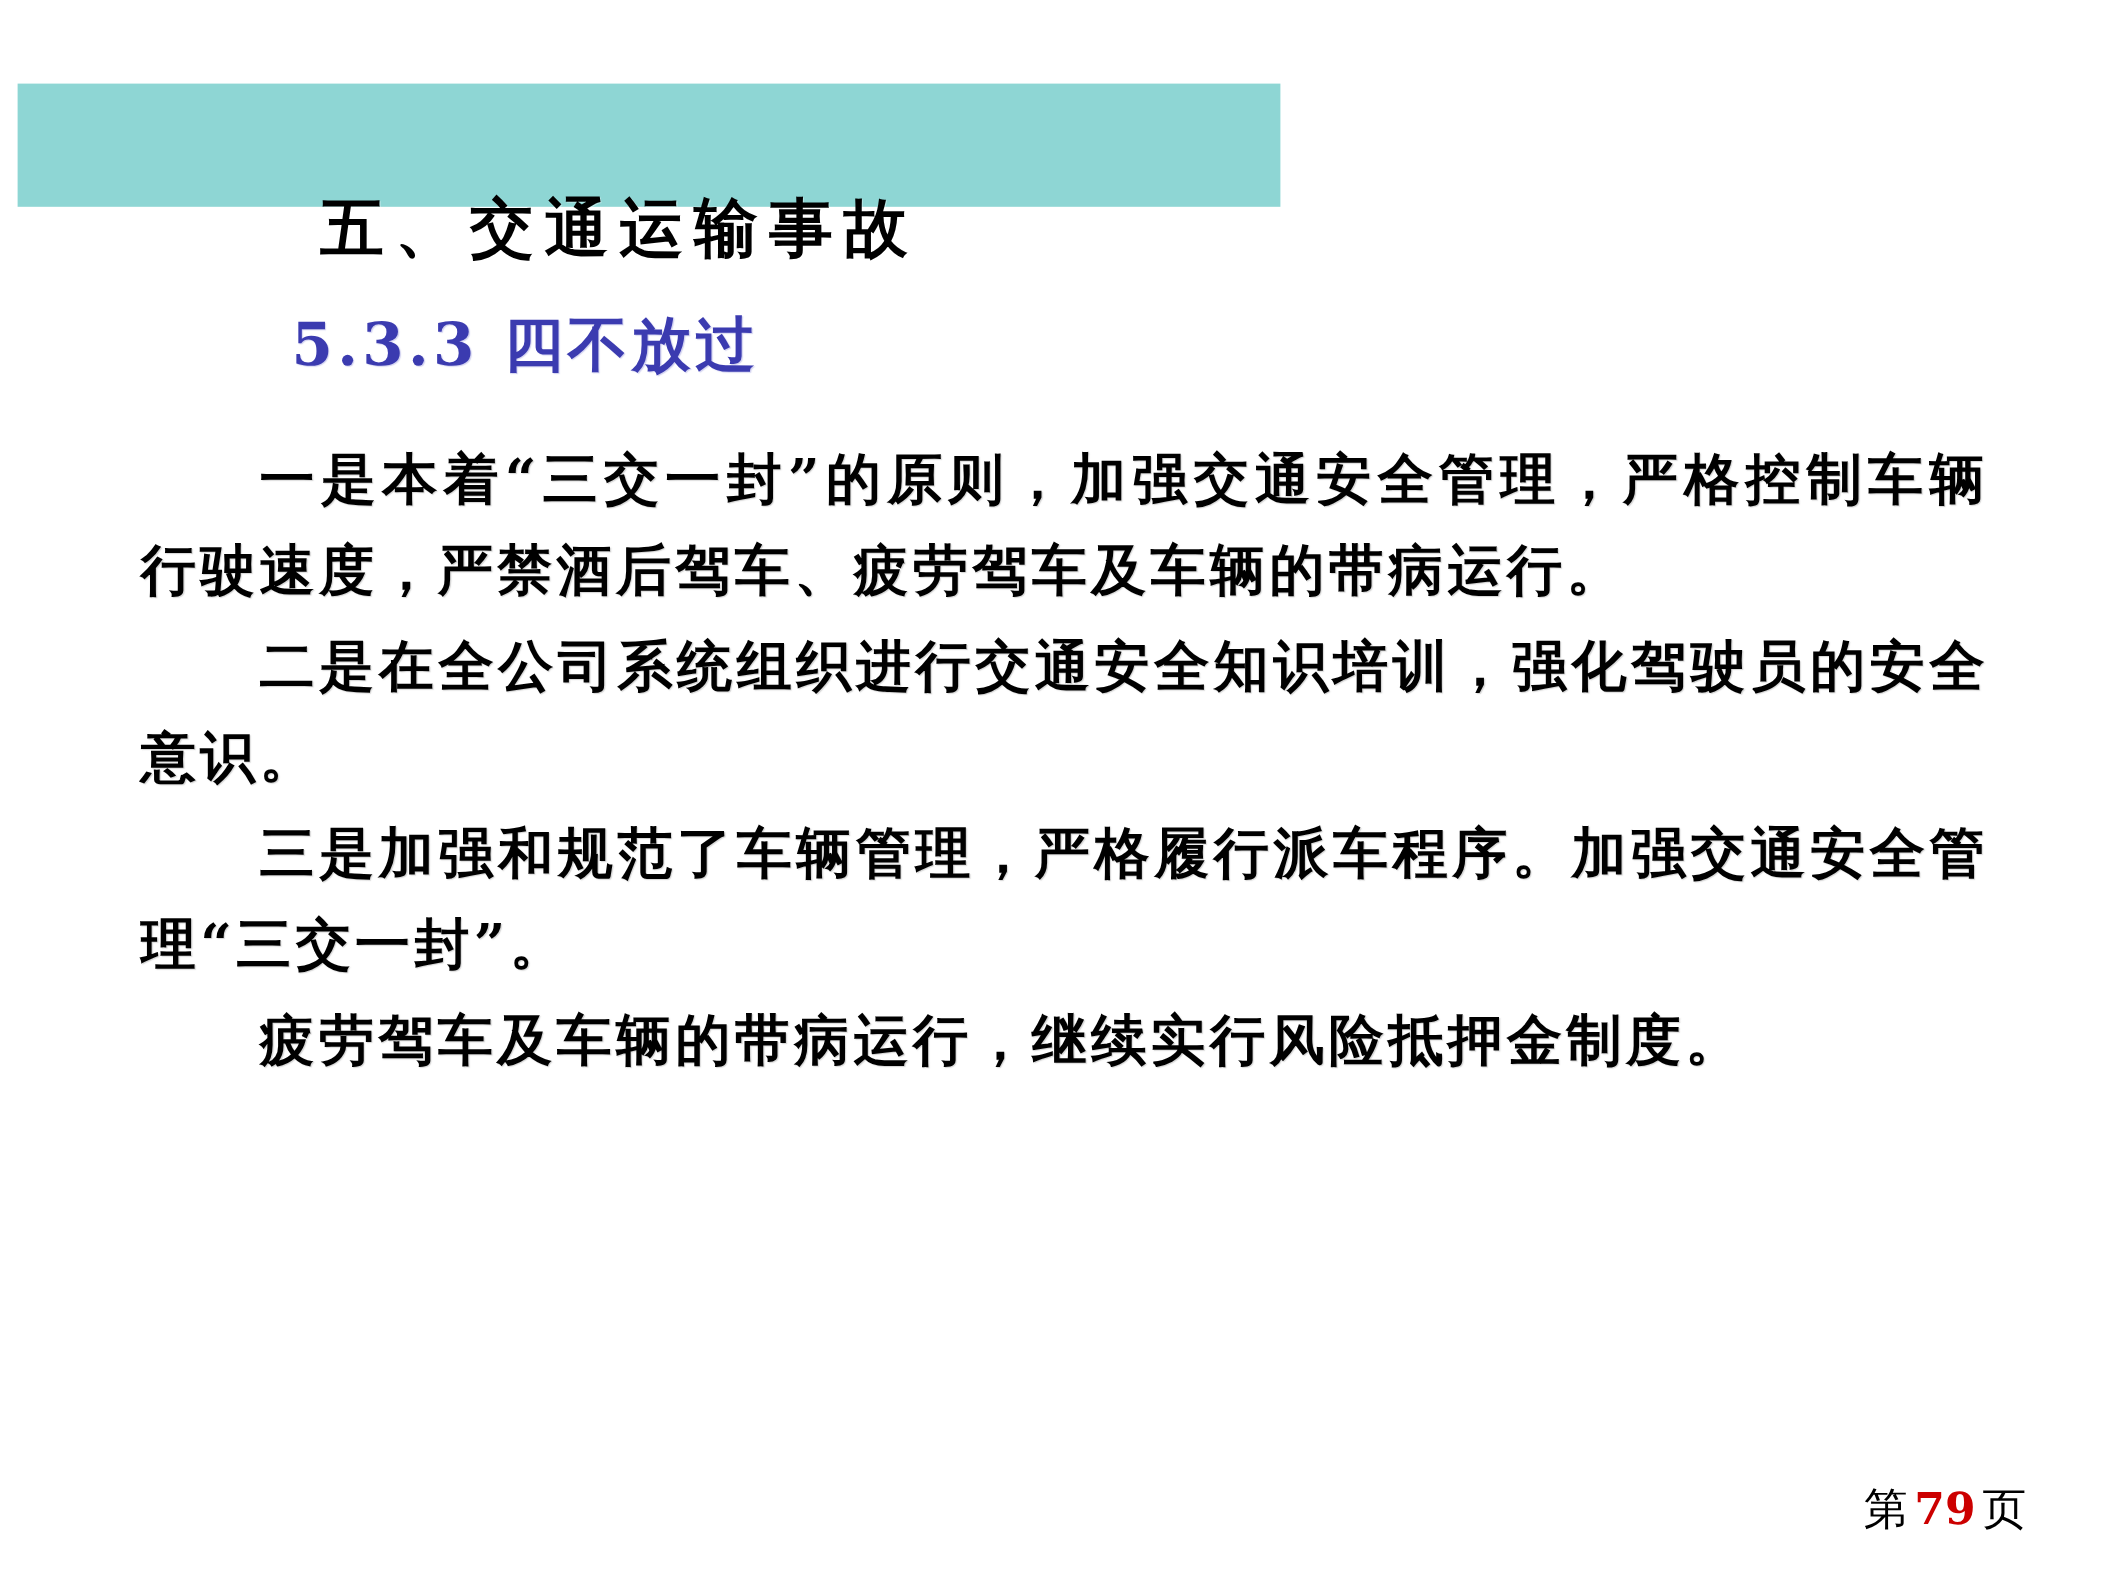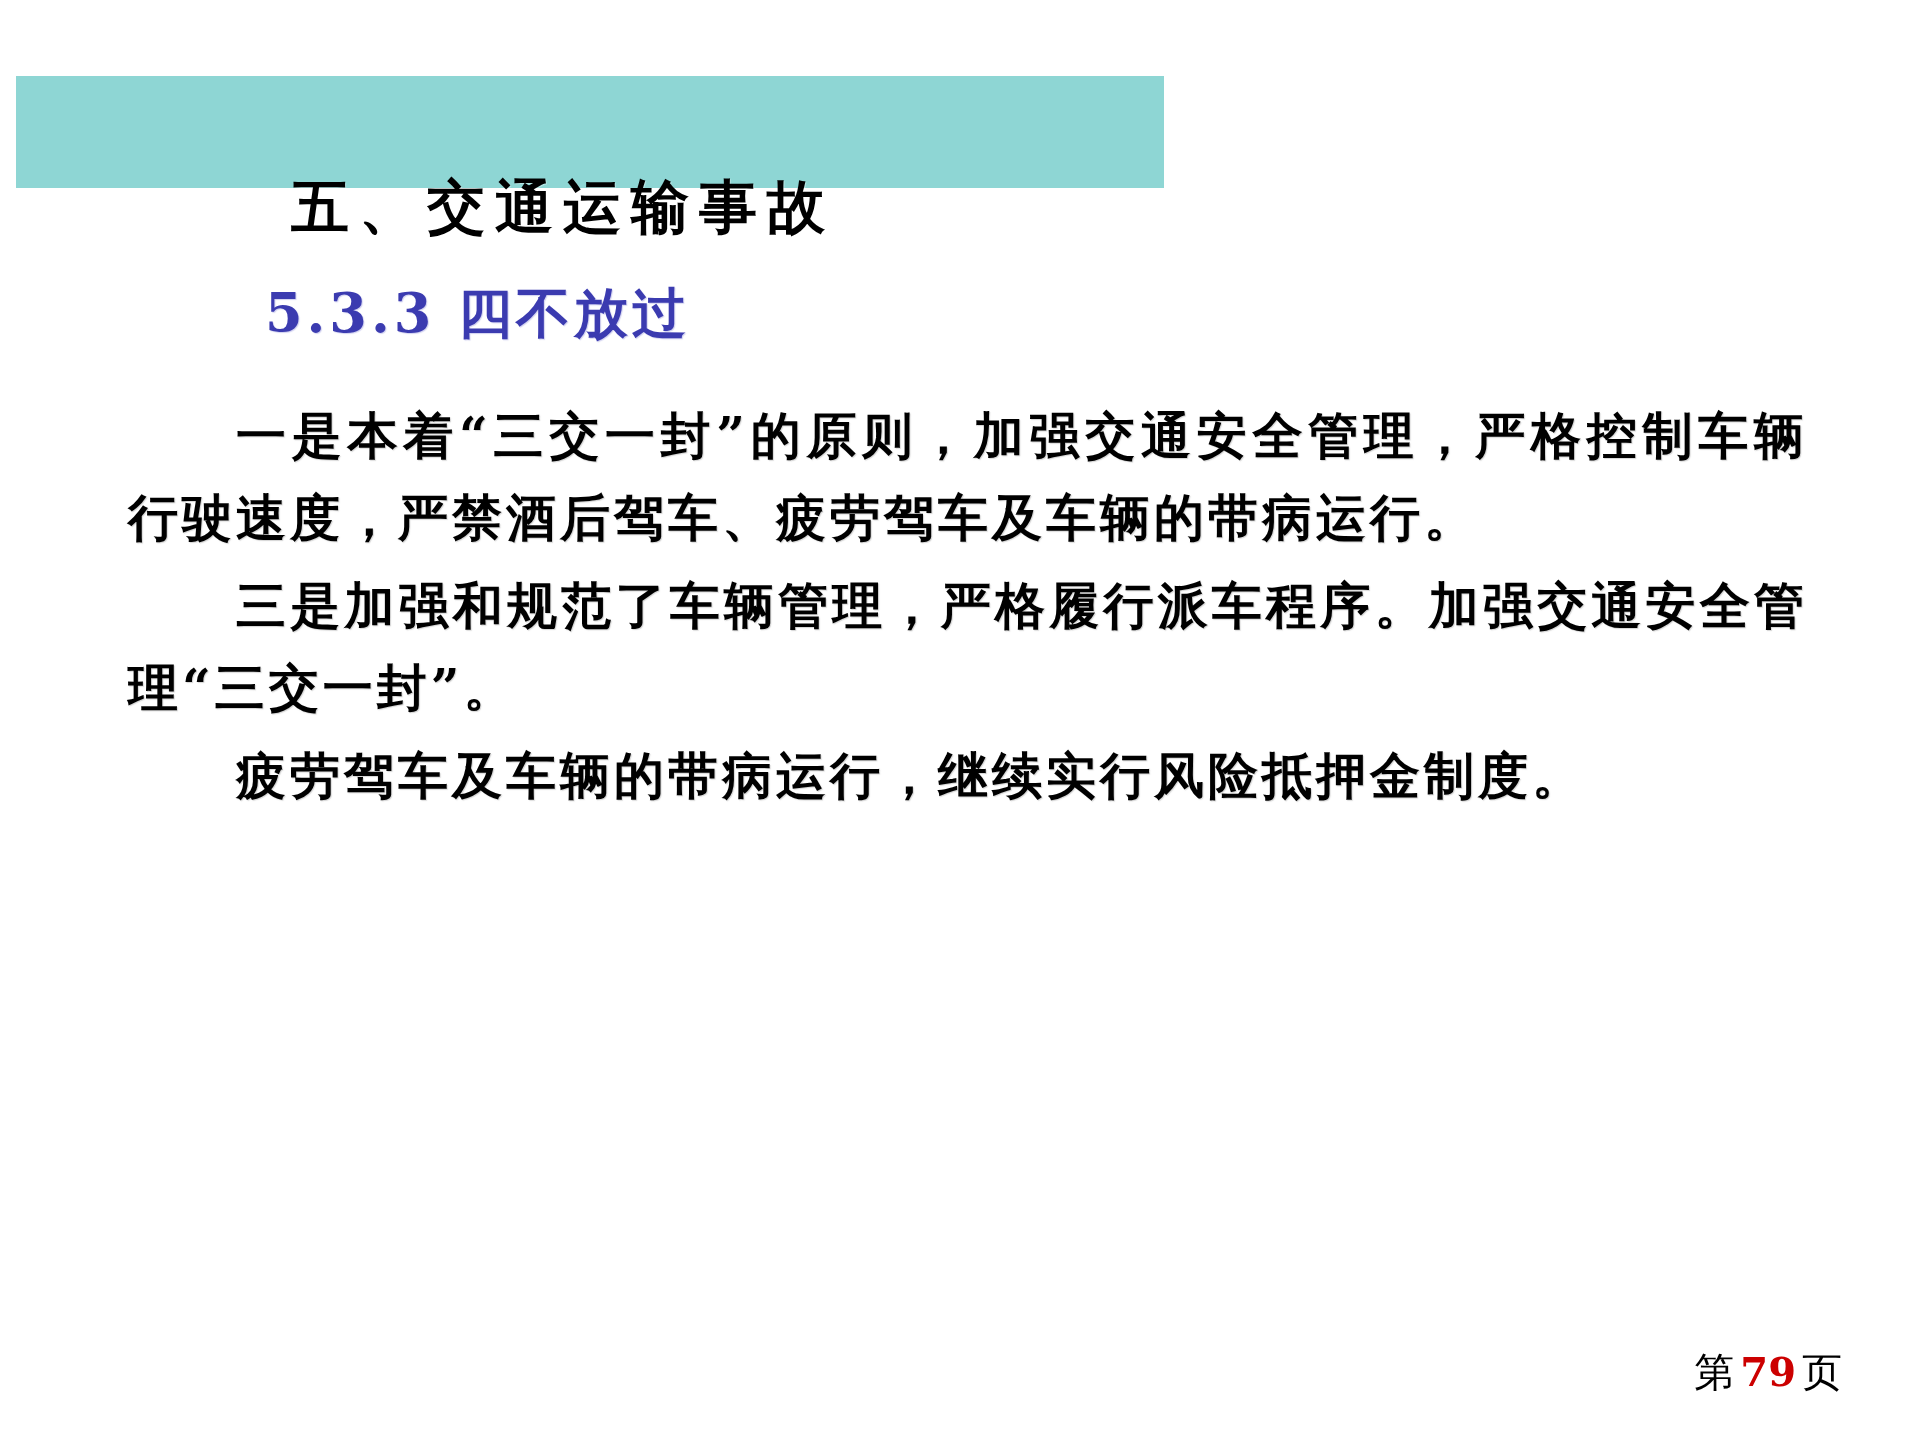--- a/index.html
+++ b/index.html
@@ -97,19 +97,20 @@
 <body>
 
 <div class="banner">
   <div class="banner-title">五、交通运输事故</div>
 </div>
 
 <div class="section-heading">5.3.3 四不放过</div>
 
 <div class="body-text">
   <p class="para">一是本着“三交一封”的原则，加强交通安全管理，严格控制车辆行驶速度，严禁酒后驾车、疲劳驾车及车辆的带病运行。</p>
+  <p class="para">二是在全公司系统组织进行交通安全知识培训，强化驾驶员的安全意识。</p>
   <p class="para">三是加强和规范了车辆管理，严格履行派车程序。加强交通安全管理“三交一封”。</p>
   <p class="para">疲劳驾车及车辆的带病运行，继续实行风险抵押金制度。</p>
 </div>
 
 <div class="page-number">
   <span>第</span><span class="num">79</span><span>页</span>
 </div>
 
 </body></html>

